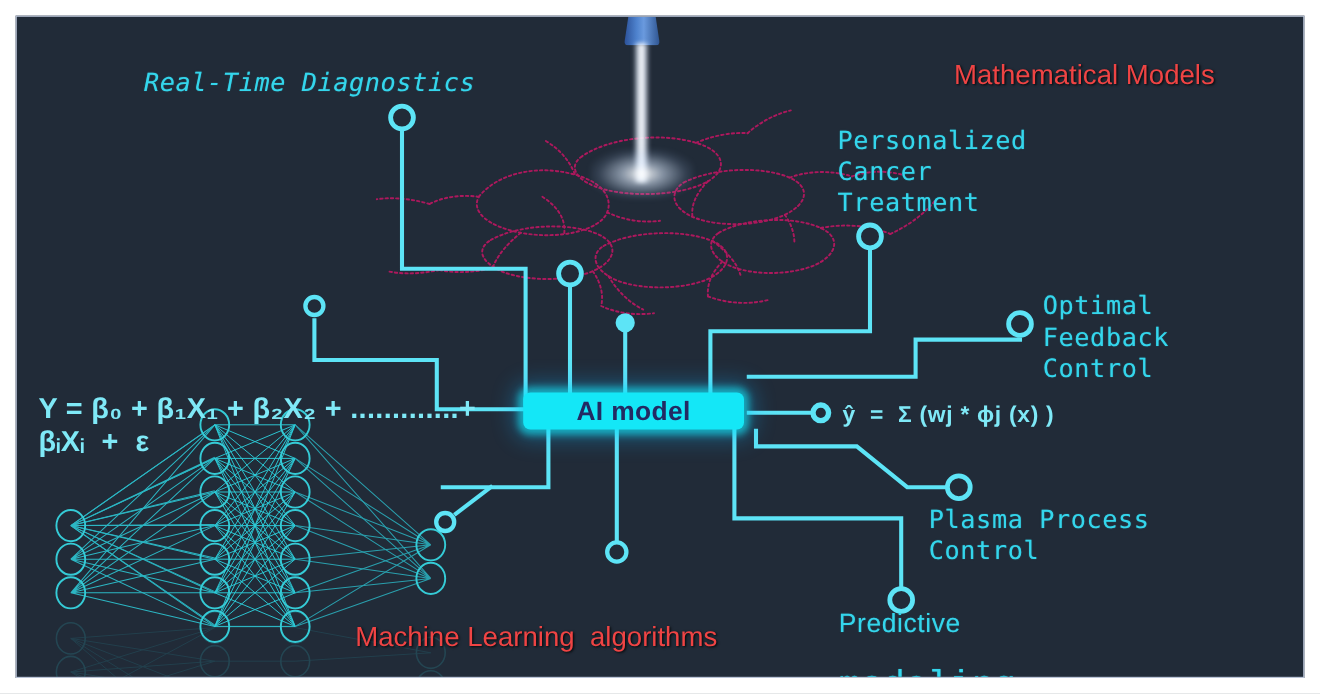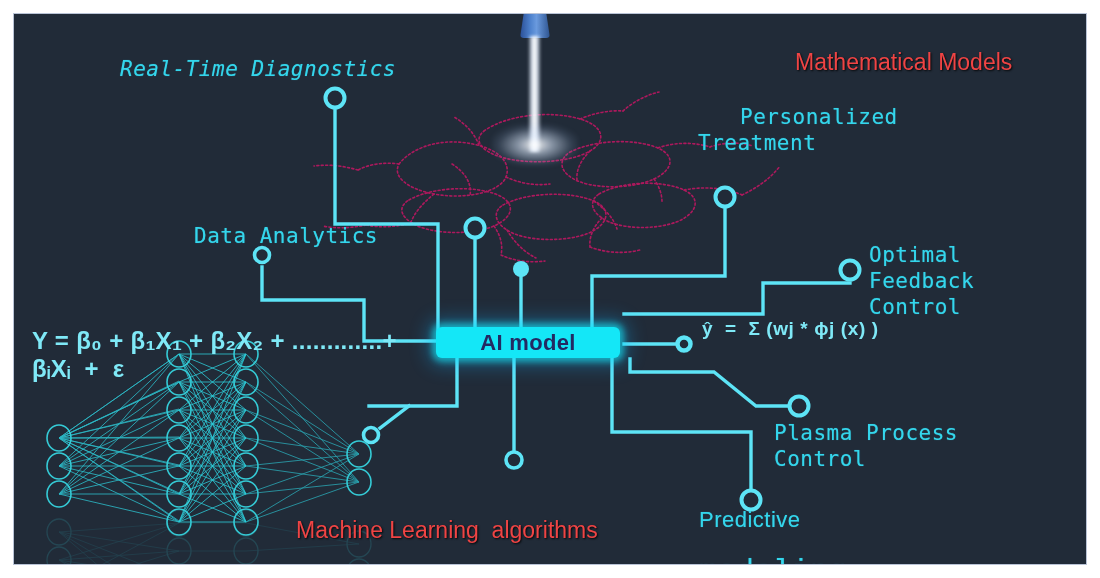--- a/index.html
+++ b/index.html
@@ -250,25 +250,25 @@
 
     <div id="ai-chip">
       <span class="chip-text">AI model</span>
     </div>
 
     <div class="lbl" style="left:106px;top:42px;font-style:italic;">Real-Time Diagnostics</div>
 
     <div class="lbl-white" style="left:781px;top:35px;">Mathematical Models</div>
 
     <div style="position:absolute;left:684px;top:90px;">
-      <div class="lbl" style="position:relative;left:0;top:0;margin-left:42px;">Personalized</div>
+      <div class="lbl" style="position:relative;left:0;top:0;">Personalized</div>
+      <div class="lbl" style="position:relative;left:0;top:0;">Cancer</div>
       <div class="lbl" style="position:relative;left:0;top:0;">Treatment</div>
     </div>
 
-    <div class="lbl" style="left:180px;top:209px;">Data Analytics</div>
 
     <div style="position:absolute;left:855px;top:228px;">
       <div class="lbl" style="position:relative;">Optimal</div>
       <div class="lbl" style="position:relative;">Feedback</div>
       <div class="lbl" style="position:relative;">Control</div>
     </div>
 
     <div style="position:absolute;left:760px;top:406px;">
       <div class="lbl" style="position:relative;">Plasma Process</div>
       <div class="lbl" style="position:relative;">Control</div>
@@ -277,16 +277,16 @@
     <div style="position:absolute;left:685px;top:492px;">
       <div class="lbl" style="position:relative;font-family:'Liberation Sans',sans-serif;font-size:22px;line-height:28px;">Predictive</div>
       <div class="lbl" style="position:relative;font-family:Liberation Mono, monospace;font-size:30px;line-height:28px;margin-top:24px;">modeling</div>
     </div>
 
     <div class="lbl-white" style="left:282px;top:503px;">Machine Learning  algorithms</div>
 
     <div class="eq" style="left:18px;top:313px;">Y = β₀ + β₁X₁ + β₂X₂ + .............+</div>
     <div class="eq" style="left:18px;top:341px;">βᵢXᵢ  +  ε</div>
 
-    <div class="eq-r" style="left:688px;top:304px;">ŷ  =  Σ (wj * ϕj (x) )</div>
+    <div class="eq-r" style="left:688px;top:322px;">ŷ  =  Σ (wj * ϕj (x) )</div>
 
   </div>
 </div>
 
 </body></html>

